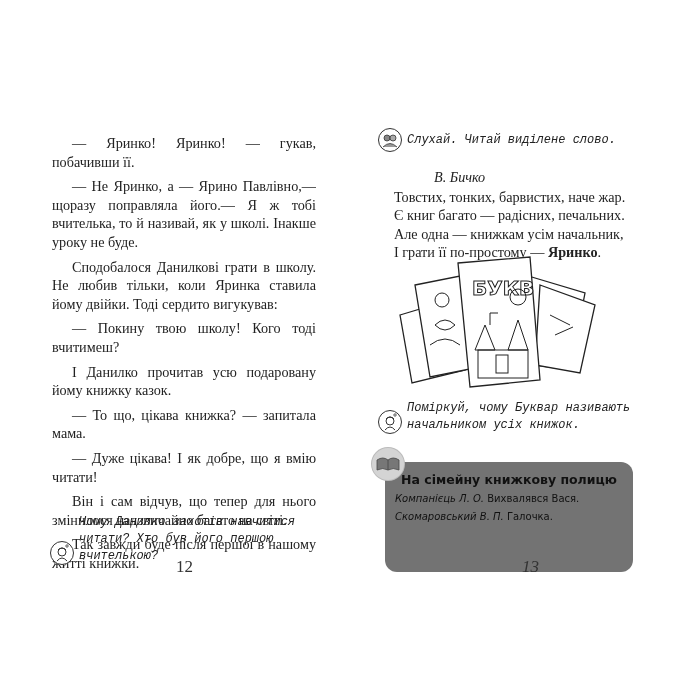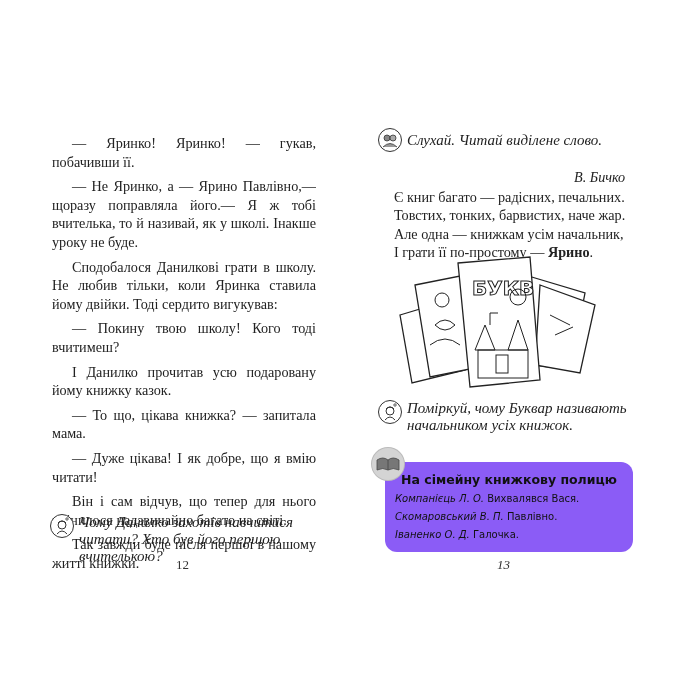--- a/index.html
+++ b/index.html
@@ -2,35 +2,35 @@
 <html><head>
   <meta charset="utf-8">
   <style>
     html, body { margin: 0; padding: 0; background: #ffffff; }
     body { width: 700px; height: 700px; position: relative; overflow: hidden; font-family: "Liberation Serif", serif; color: #222; }
     .page { position: absolute; top: 0; height: 700px; }
     .left-page { left: 0; width: 350px; }
     .right-page { left: 350px; width: 350px; }
     .prose { position: absolute; left: 46px; top: 128px; width: 276px; font-size: 14.2px; line-height: 18.6px; text-align: justify; }
     .prose p { margin: 6px; text-indent: 20px; }
-    .question { position: absolute; display: flex; align-items: flex-start; }
+    .question { position: absolute; display: flex; align-items: flex-end; }
     .q-icon { width: 24px; height: 24px; border: 1.5px solid #333; border-radius: 50%; flex: 0 0 auto; position: relative; box-sizing: border-box; margin-right: 5px; background: #fff; }
     .q-icon svg { position: absolute; left: 2px; top: 2px; }
-    .q-text { font-family: Liberation Serif, serif; font-style: italic; font-size: 15px; line-height: 17px; color: #222; }
+    .q-text { font-family: Liberation Mono, monospace; font-style: italic; font-size: 12px; line-height: 17px; color: #222; }
     .left-question { left: 50px; top: 514px; width: 280px; }
-    .page-num { position: absolute; top: 557px; font-size: 13px; color: #333; }
+    .page-num { position: absolute; top: 557px; font-size: 17px; color: #333; }
     .left-num { left: 176px; }
-    .right-num { left: 147px; font-style: italic; }
+    .right-num { left: 172px; font-style: italic; }
     .listen { left: 28px; top: 128px; width: 300px; align-items: center; }
     .poem { position: absolute; left: 44px; top: 168px; font-size: 14.2px; line-height: 18.6px; }
-    .poem .author { font-style: italic; text-align: right; margin-left: 40px; margin-bottom: 1px; }
+    .poem .author { font-style: italic; text-align: left; margin-left: 40px; margin-bottom: 1px; }
     .poem .line b { font-weight: bold; }
     .illustration { position: absolute; left: 40px; top: 255px; width: 220px; height: 140px; }
     .think { left: 28px; top: 400px; width: 300px; }
-    .shelf-box { position: absolute; left: 35px; top: 462px; width: 248px; height: 90px; background: #8b5cf6; border-radius: 12px; }
+    .shelf-box { position: absolute; left: 35px; top: 462px; width: 248px; height: 110px; background: #737373; border-radius: 12px; }
     .shelf-title { position: absolute; left: 0; right: 0; top: 10px; text-align: center; font-family: "DejaVu Sans", sans-serif; font-weight: bold; font-size: 12.5px; color: #111; }
     .shelf-list { position: absolute; left: 10px; top: 28px; font-family: "DejaVu Sans", sans-serif; font-size: 10px; line-height: 18px; color: #111; }
     .shelf-list .auth { font-style: italic; }
     .book-icon { position: absolute; left: 22px; top: 448px; width: 32px; height: 32px; border-radius: 50%; background: #d4d4d4; box-shadow: 0 0 0 1px #bbb; }
   </style>
 </head>
 <body>
 
 <div class="page left-page">
   <div class="prose">
@@ -67,24 +67,24 @@
           <circle cx="6" cy="7" r="3" fill="#888" stroke="#333" stroke-width="0.8"></circle>
           <circle cx="12" cy="7" r="3" fill="#aaa" stroke="#333" stroke-width="0.8"></circle>
           <path d="M2 16 Q9 9 16 16" fill="#999" stroke="#333" stroke-width="0.8"></path>
         </svg>
     </span>
     <span class="q-text">Слухай. Читай виділене слово.</span>
   </div>
 
   <div class="poem">
     <div class="author">В. Бичко</div>
+    <div class="line">Товстих, тонких, барвистих, наче жар.</div>
     <div class="line">Є книг багато — радісних, печальних.</div>
-    <div class="line">Товстих, тонких, барвистих, наче жар.</div>
     <div class="line">Але одна — книжкам усім начальник,</div>
-    <div class="line"><span>І грати її по-простому — </span><b>Ярино</b><span>.</span></div>
+    <div class="line"><span>І грати її по-простому — </span><b>Яринко</b><span>.</span></div>
   </div>
 
   <svg class="illustration" viewBox="0 0 220 140">
     <g fill="#fff" stroke="#222" stroke-width="1.3">
       <polygon points="10,60 60,45 75,115 22,128"></polygon>
       <polygon points="25,30 85,18 100,110 40,122"></polygon>
       <polygon points="135,20 195,38 180,115 130,108"></polygon>
       <polygon points="150,30 205,50 190,118 145,110"></polygon>
       <polygon points="68,8 140,2 150,125 80,132"></polygon>
     </g>
@@ -112,22 +112,21 @@
           <circle cx="14" cy="2" r="1.2" fill="none" stroke="#333" stroke-width="0.8"></circle>
         </svg>
     </span>
     <span class="q-text">Поміркуй, чому Буквар називають начальником усіх книжок.</span>
   </div>
 
   <div class="shelf-box">
     <div class="shelf-title">На сімейну книжкову полицю</div>
     <div class="shelf-list">
       <div><span class="auth">Компанієць Л. О.</span> <span>Вихвалявся Вася.</span></div>
-      <div><span class="auth">Скомаровський В. П.</span> <span>Павлівно.</span></div>
-      <div><span class="auth">Іваненко О. Д.</span> <span>Галочка.</span></div>
+      <div><span class="auth">Скомаровський В. П.</span> <span>Галочка.</span></div>
     </div>
   </div>
   <div class="book-icon">
     <svg width="32" height="32" viewBox="0 0 32 32">
         <path d="M5 12 Q11 8 16 12 Q21 8 27 12 L27 22 Q21 19 16 22 Q11 19 5 22 Z" fill="#777" stroke="#444" stroke-width="0.8"></path>
         <path d="M16 12 L16 22" stroke="#444" stroke-width="0.8"></path>
       </svg>
   </div>
 
   <div class="page-num right-num">13</div>

